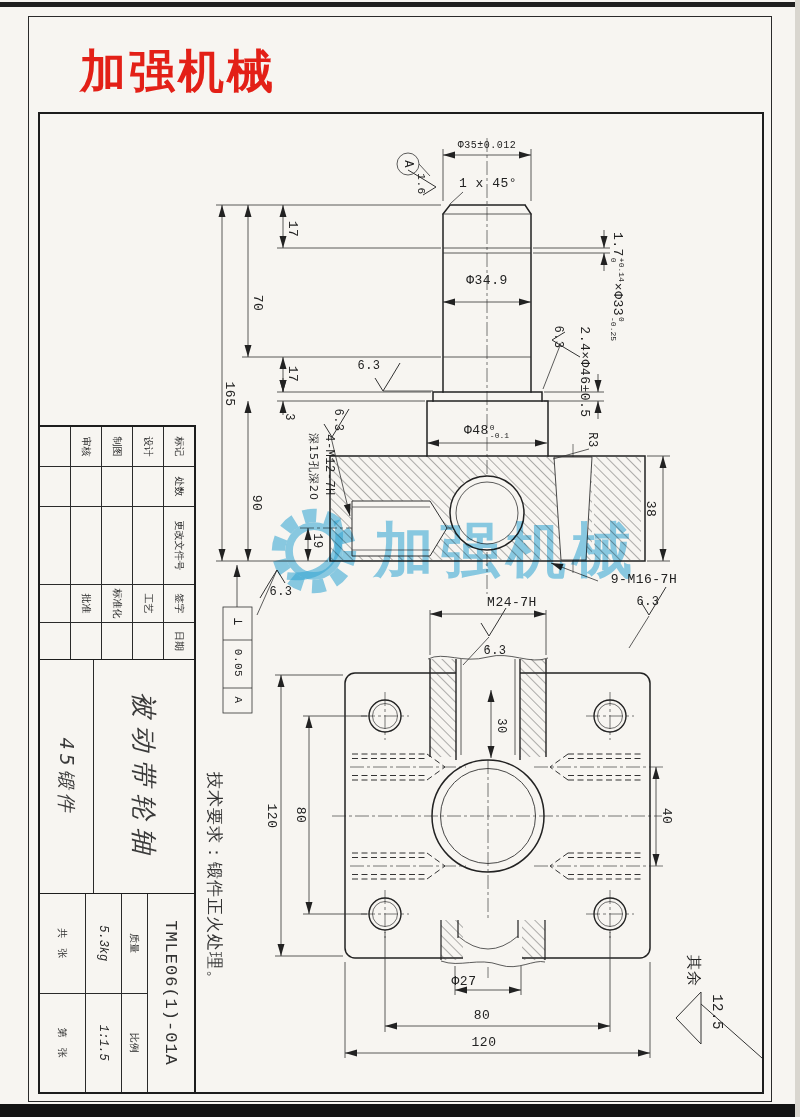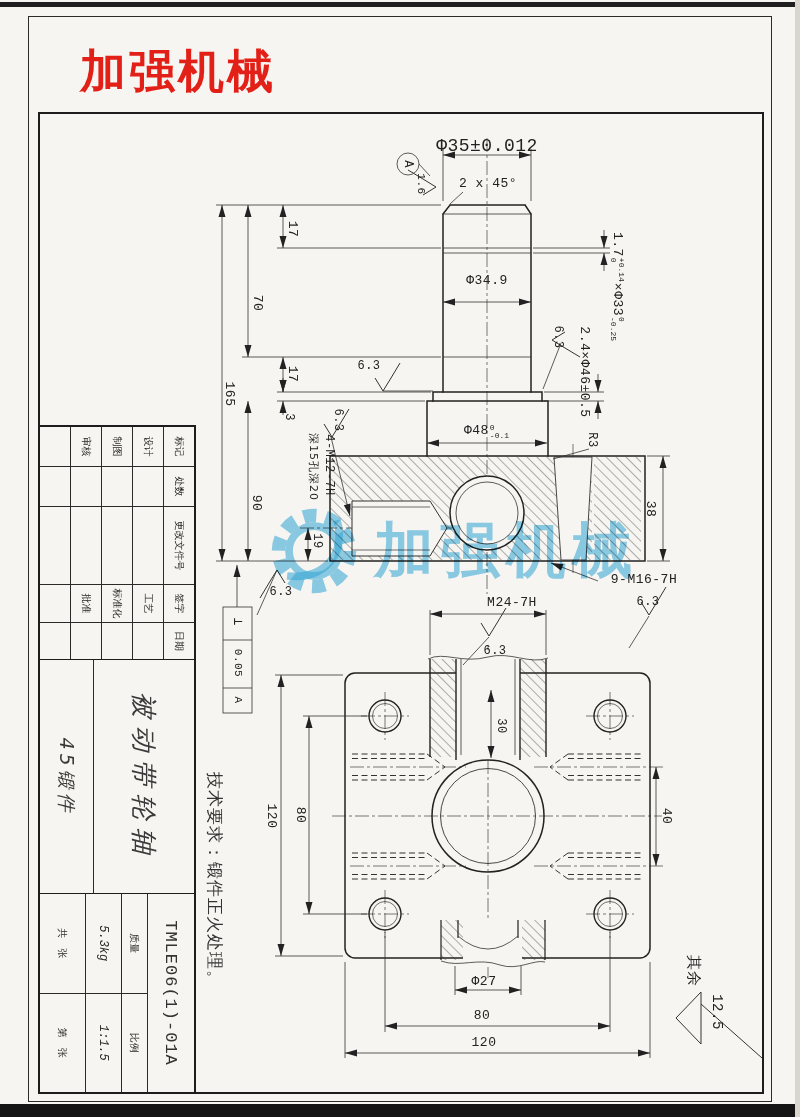--- a/index.html
+++ b/index.html
@@ -242,22 +242,22 @@
           <path d="M-8,-13 L0,0 L8,-13 L17,-28"></path>
         </g>
       <g transform="translate(649,615)">
           <path d="M-8,-13 L0,0 L8,-13 L17,-28"></path>
         </g>
       <path d="M676,1018 L701,992 L701,1044 Z"></path>
       <line x1="701" y1="1004" x2="762" y2="1058"></line>
     </g>
   </svg>
 
-  <div class="lbl" style="left:487px;top:146px;font-size:18px">Φ35±0.012</div>
-  <div class="lbl" style="left:488px;top:183px">2 x 45°</div>
+  <div class="lbl" style="left:487px;top:146px;font-size:10px">Φ35±0.012</div>
+  <div class="lbl" style="left:488px;top:183px">1 x 45°</div>
   <div class="lbl v" style="left:408px;top:164px;font-size:12px">A</div>
   <div class="lbl v" style="left:420px;top:184px;font-size:11px">1.6</div>
 
   <div class="lbl v" style="left:617px;top:287px">
     <span>1.7</span><span class="stk">
         <i>+0.14</i>
         <i>0</i>
       </span><span>×Φ33</span><span class="stk">
         <i>0</i>
         <i>-0.25</i>
@@ -294,21 +294,21 @@
 
   <div class="lbl v" style="left:237px;top:622px;font-size:13px">⊥</div>
   <div class="lbl v" style="left:237px;top:663px;font-size:11px">0.05</div>
   <div class="lbl v" style="left:237px;top:700px;font-size:11px">A</div>
 
   <div class="lbl" style="left:512px;top:602px">M24-7H</div>
   <div class="lbl v" style="left:501px;top:726px;font-size:12px">30</div>
   <div class="lbl v" style="left:271px;top:816px">120</div>
   <div class="lbl v" style="left:300px;top:815px">80</div>
   <div class="lbl v" style="left:666px;top:816px">40</div>
-  <div class="lbl" style="left:484px;top:981px">Φ27</div>
+  <div class="lbl" style="left:464px;top:981px">Φ27</div>
   <div class="lbl" style="left:482px;top:1015px">80</div>
   <div class="lbl" style="left:484px;top:1042px">120</div>
 
   <div class="lbl v cn" style="left:693px;top:971px;font-size:15px">其余</div>
   <div class="lbl v" style="left:717px;top:1012px;font-size:14px">12.5</div>
 
   <div class="lbl v cn" style="left:214px;top:880px;font-size:17px;color:#333">技术要求：锻件正火处理。</div>
 
   <div class="tblock">
     <div class="ta">

